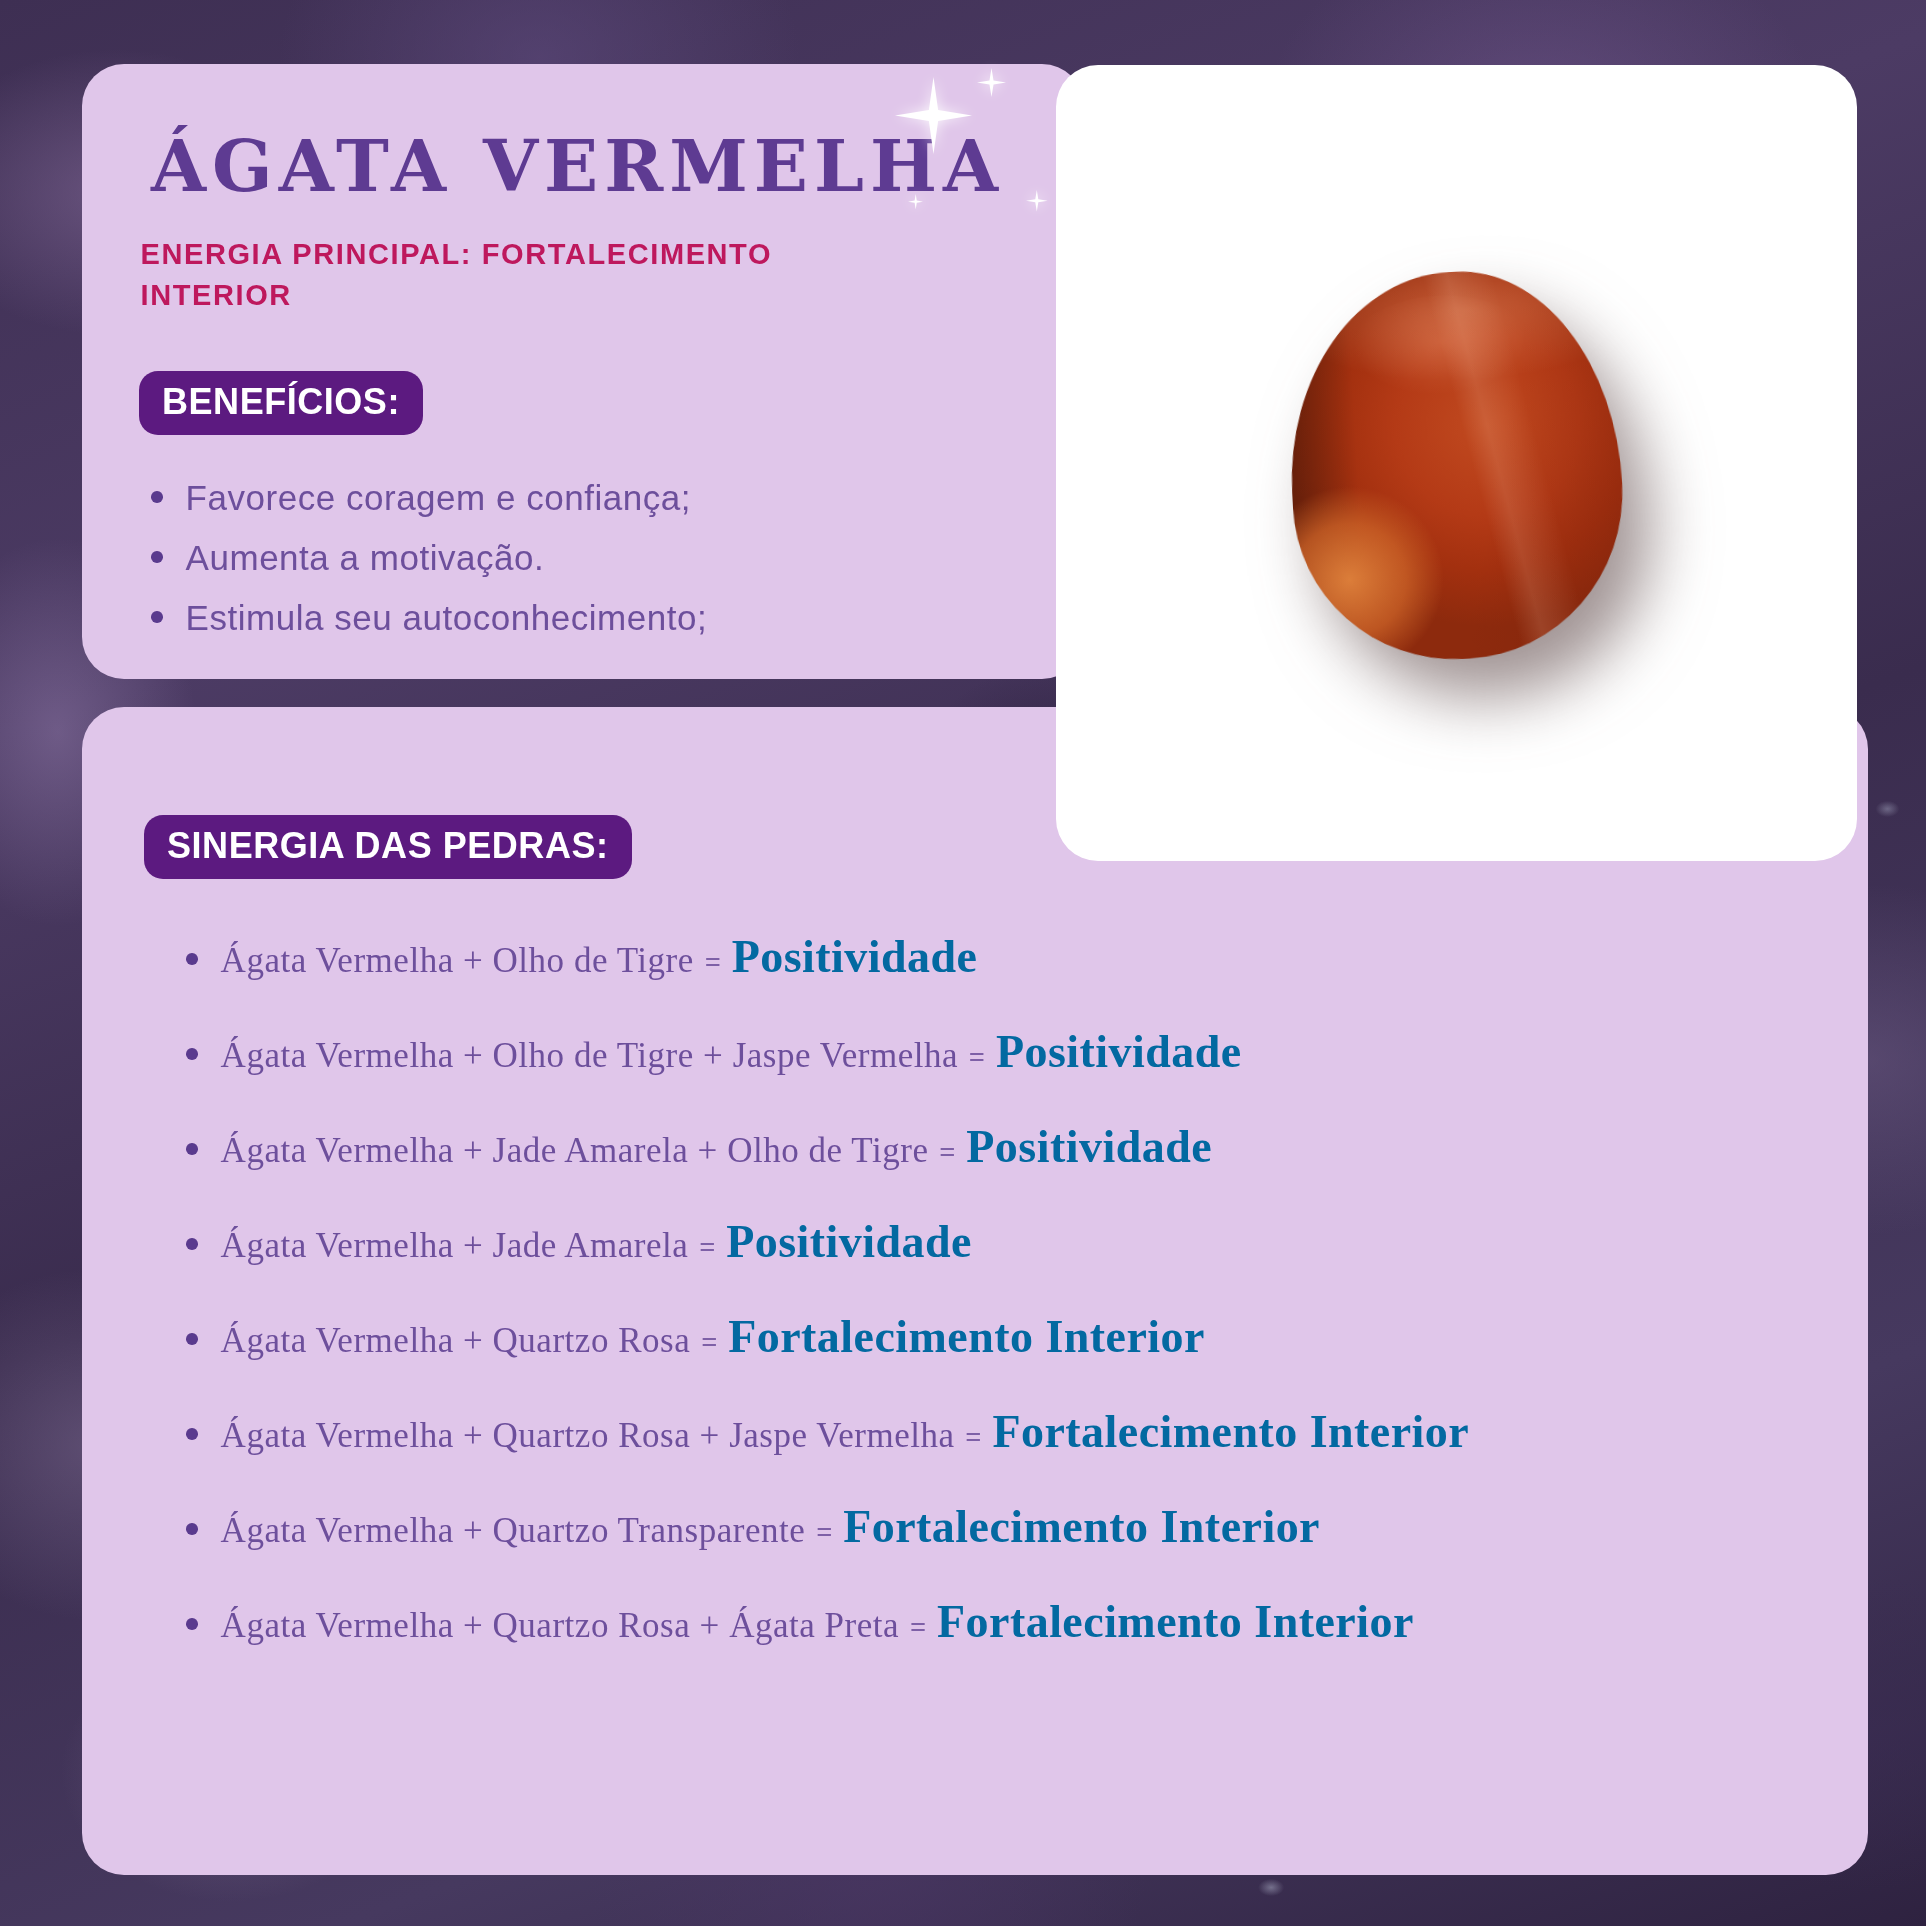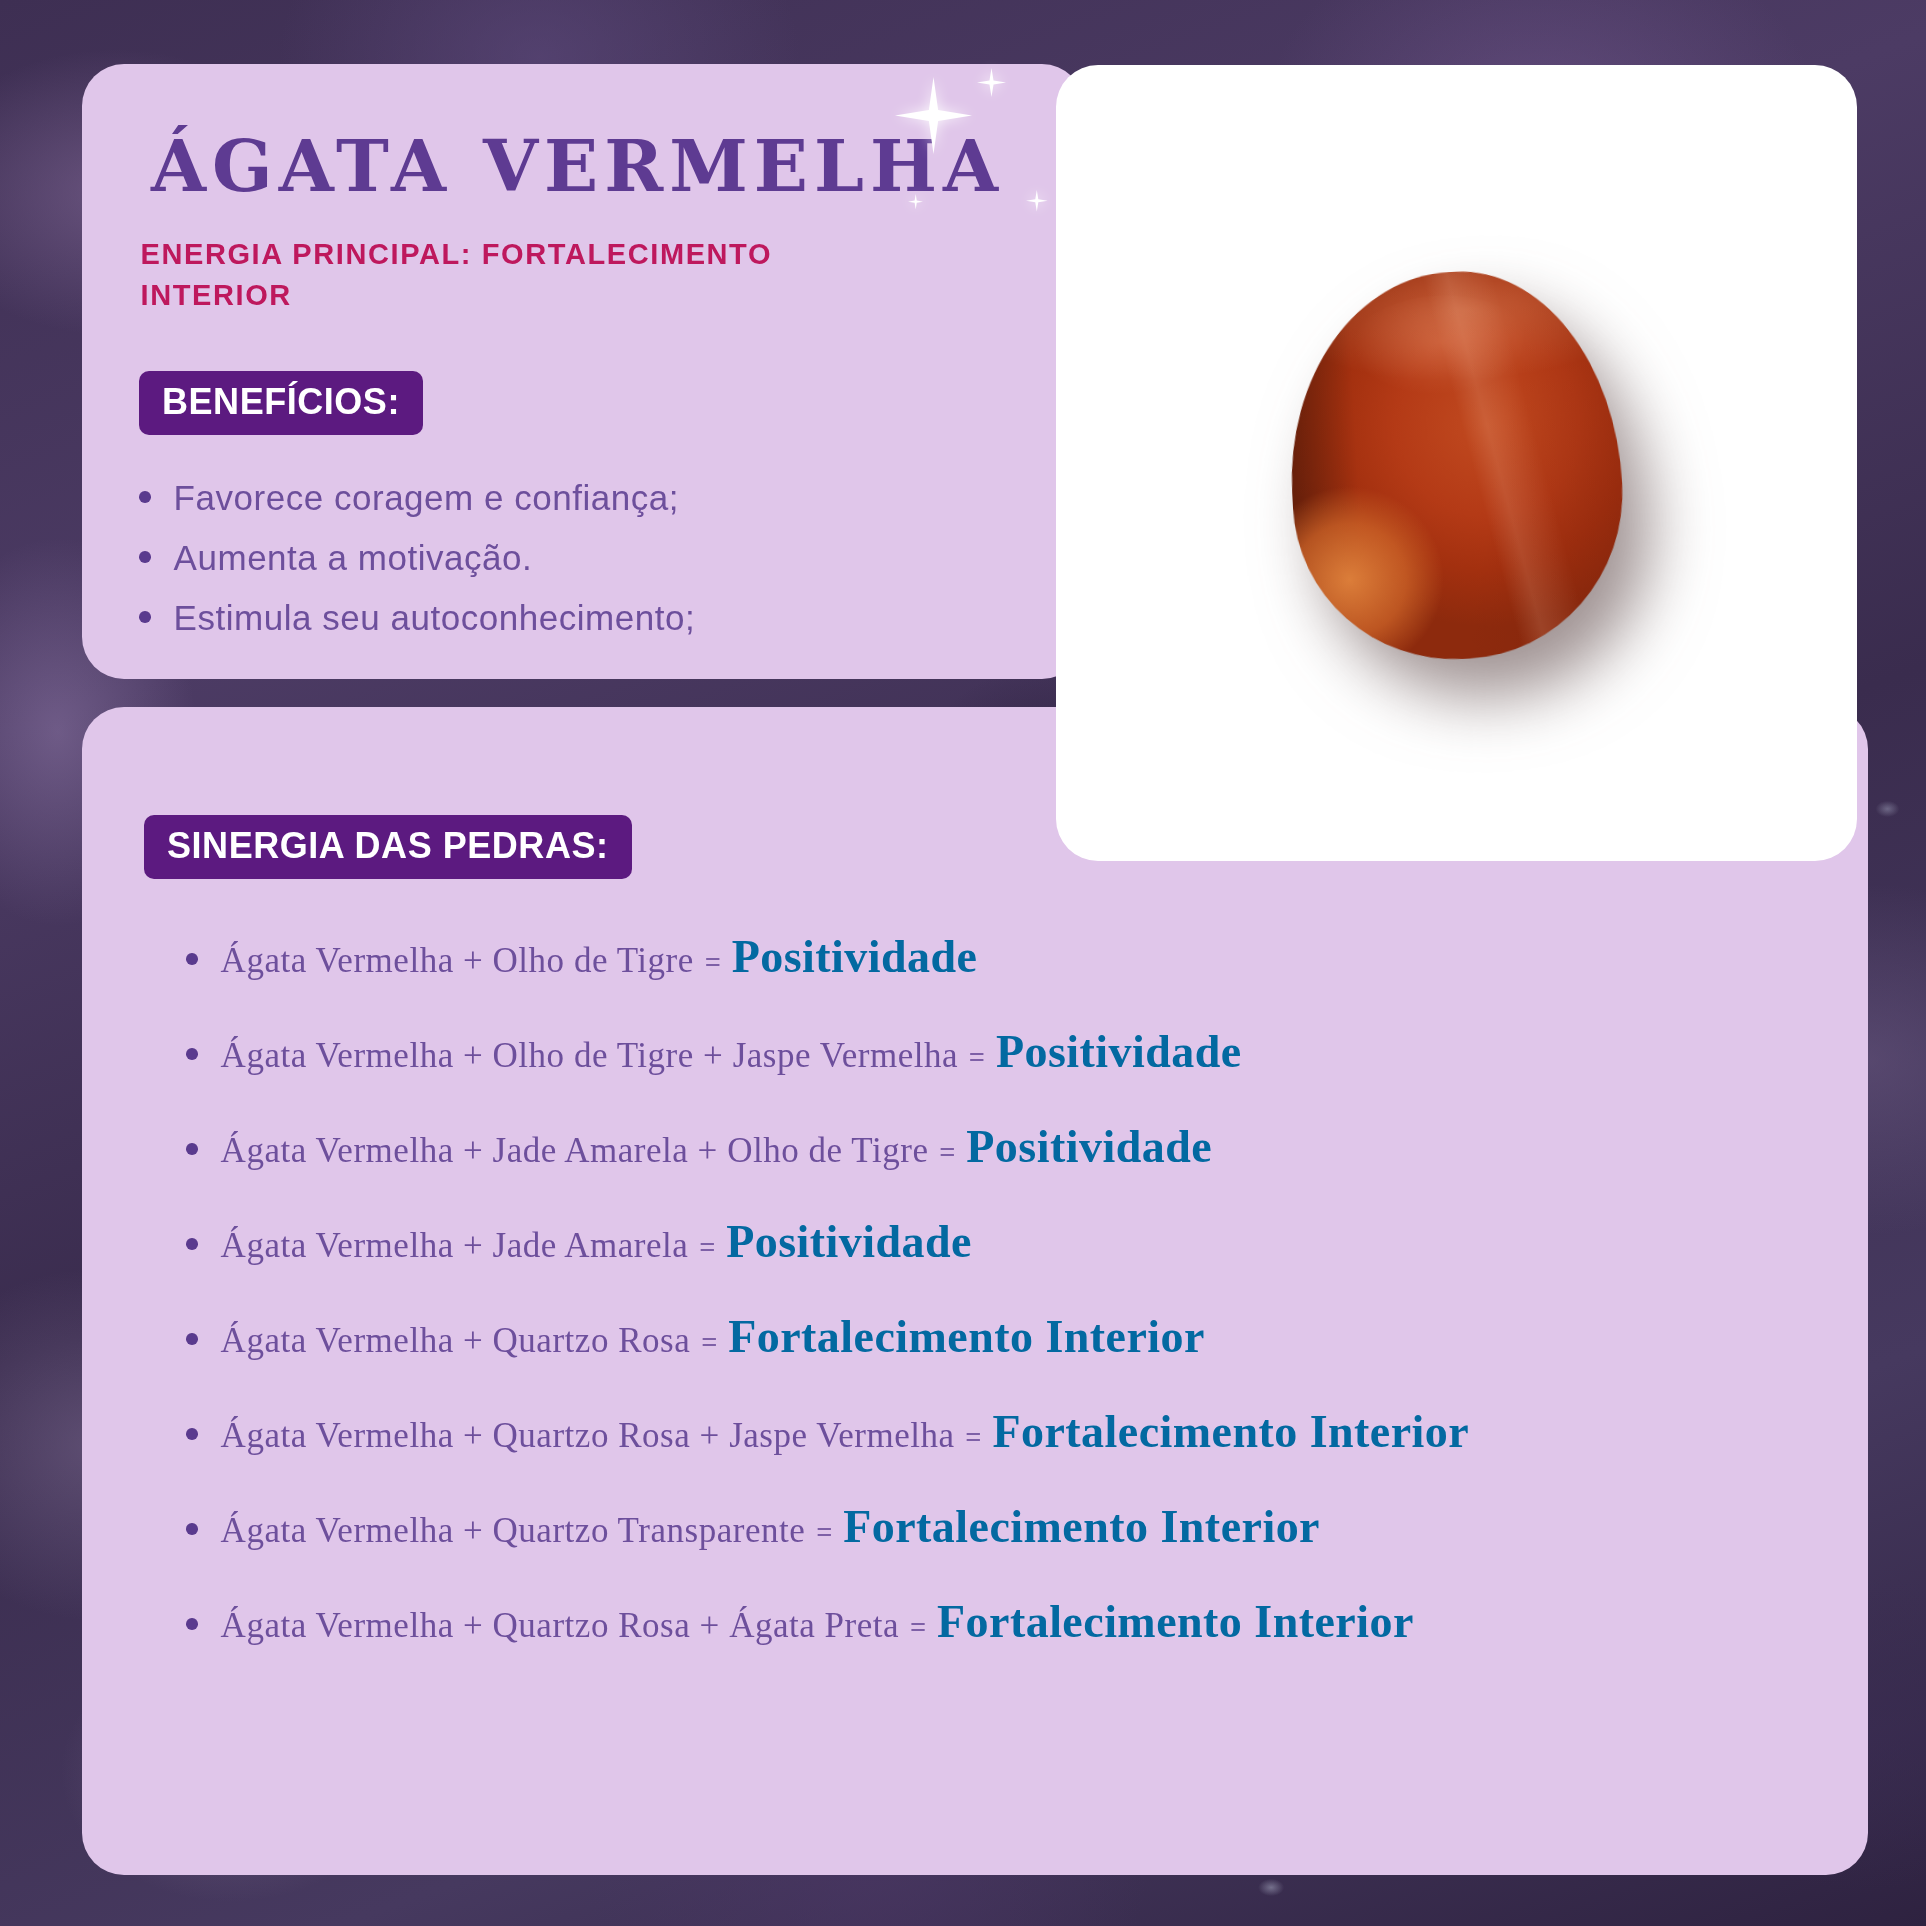--- a/index.html
+++ b/index.html
@@ -37,24 +37,24 @@
   .card-top{left:82px;top:64px;width:1002px;height:615px;padding:48px 54px 0 57px;z-index:2;}
   .card-bottom{left:82px;top:707px;width:1786px;height:1168px;padding:108px 54px 0 62px;z-index:1;}
   .card-white{left:1056px;top:65px;width:801px;height:796px;background:#ffffff;z-index:3;}
 
   .title{margin:12px;font-family:"DejaVu Serif",serif;font-weight:600;font-size:71px;
     letter-spacing:.085em;color:#5e3b92;white-space:nowrap;}
   .subtitle{margin:26px 0 0 1.5px;font-size:29px;font-weight:bold;color:#be185d;
     letter-spacing:.055em;line-height:1.42;max-width:693px;}
 
   .badge{display:inline-block;background:#5c1a80;color:#ffffff;font-weight:bold;
-    font-size:36px;letter-spacing:.015em;padding:10px 23px 11.6px 23px;border-radius:10px;}
+    font-size:36px;letter-spacing:.015em;padding:10px 23px 11.6px 23px;border-radius:19px;}
   .badge-benefits{margin-top:55px;}
 
-  ul{list-style:none;margin:0;padding:0;}
+  ul{list-style:none;margin:12px;padding:0;}
   .benefits-list{margin-top:43px;}
   .benefits-list li{display:flex;align-items:baseline;margin-bottom:20px;}
   .benefits-list .txt{font-size:35px;color:#6d4f9c;letter-spacing:.015em;}
 
   .dot{flex:0 0 auto;width:11.6px;height:11.6px;border-radius:50%;background:#5a3a8e;
     margin-right:23px;position:relative;top:-7px;}
 
   .synergy-list{margin:51px 0 0 42px;font-family:Liberation Serif, serif;}
   .synergy-list li{display:flex;align-items:baseline;margin-bottom:42px;}
   .synergy-list .txt{font-size:35px;color:#6d4f9c;letter-spacing:.015em;}

